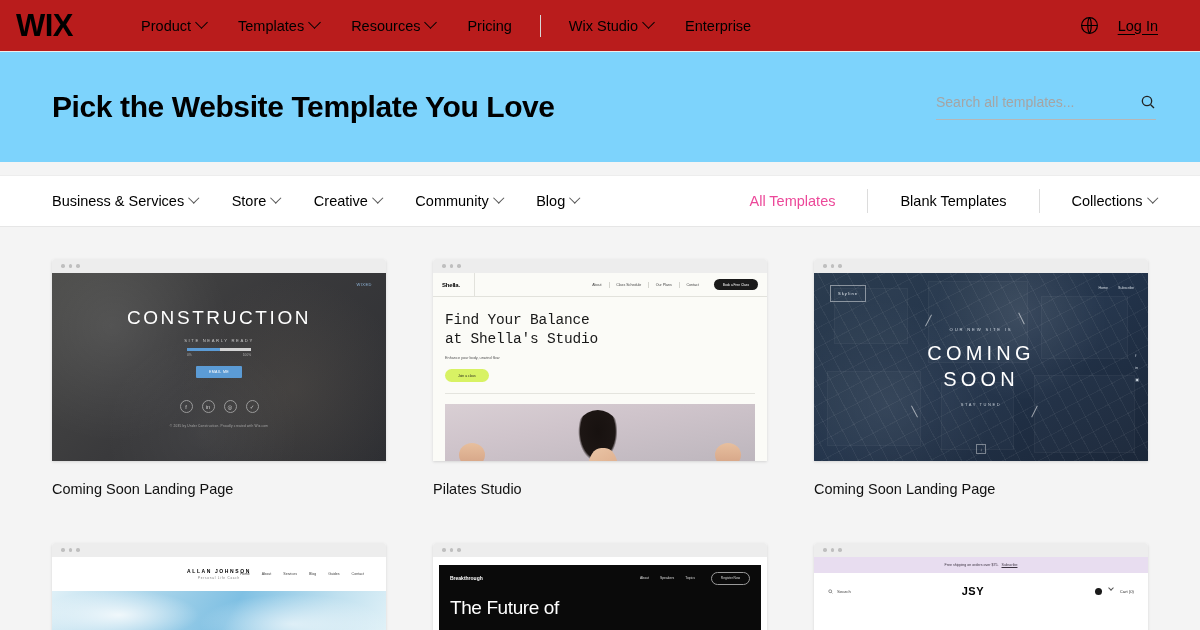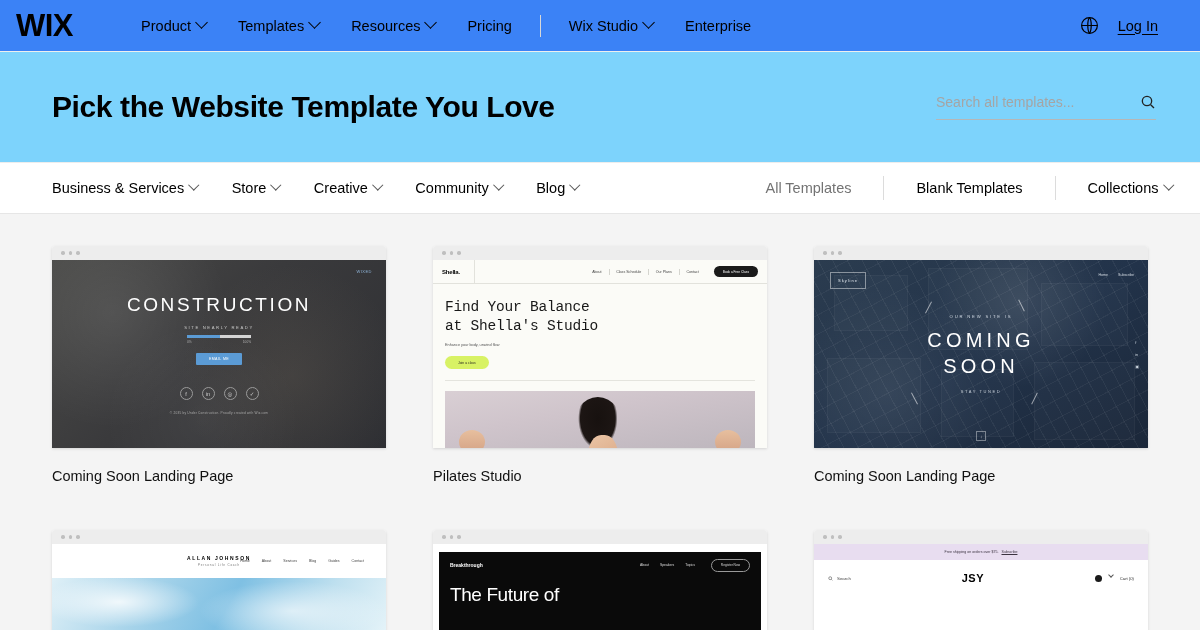--- a/index.html
+++ b/index.html
@@ -7,21 +7,21 @@
   body {
     font-family: "Liberation Sans", sans-serif;
     background: #f4f4f4;
     color: #000;
     -webkit-font-smoothing: antialiased;
   }
 
   
   .topbar {
     height: 52px;
-    background: #3b82f6;
+    background: #b91c1c;
     display: flex;
     align-items: center;
     padding: 0 20px 0 14px;
     border-bottom: 1px solid #eeeeee;
   }
   .logo {
     font-size: 31px;
     font-weight: 700;
     letter-spacing: -0.5px;
     line-height: 1;
@@ -67,37 +67,38 @@
     flex: 1; border: none; outline: none;
     font-size: 14px; font-family: inherit; color: #333; background: transparent;
   }
   .searchinput::placeholder { color: #a5a5a5; }
   .searchicon { width: 16px; height: 16px; flex: none; cursor: pointer; }
 
   
   .catbar {
     background: #fff; height: 52px;
     display: flex; align-items: center;
-    padding: 0 28px 0 52px;
+    padding: 0 44px 0 52px;
     border-top: 1px solid #ededed;
     border-bottom: 1px solid #e6e6e6;
+    margin-top: 13px;
   }
   .catitem {
     display: flex; align-items: center; gap: 6px;
     font-size: 14.5px; color: #000; margin-right: 34px; cursor: pointer;
   }
   .chev-sm {
     width: 7.5px; height: 7.5px; display: inline-block;
     border-right: 1.5px solid #555; border-bottom: 1.5px solid #555;
     transform: translateY(-3px) rotate(45deg);
   }
   .rightcats { display: flex; align-items: center; }
   .rightcats .catitem { margin-right: 0; }
   .catdiv { width: 1px; height: 24px; background: #dcdcdc; margin: 0 32px; }
-  .active { color: #737373; }
+  .active { color: #ec4899; }
 
   
   .gallery { padding: 32px 52px 0 52px; background: #f4f4f4; }
   .galhead {
     display: flex; align-items: baseline;
     justify-content: space-between; margin-bottom: 28px;
   }
   .galtitle { font-size: 19.5px; font-weight: 700; letter-spacing: -0.2px; }
   .sortby { font-size: 13px; color: #555; display: flex; align-items: center; gap: 5px; cursor: pointer; }
   .sortby b { color: #000; font-weight: 700; }

